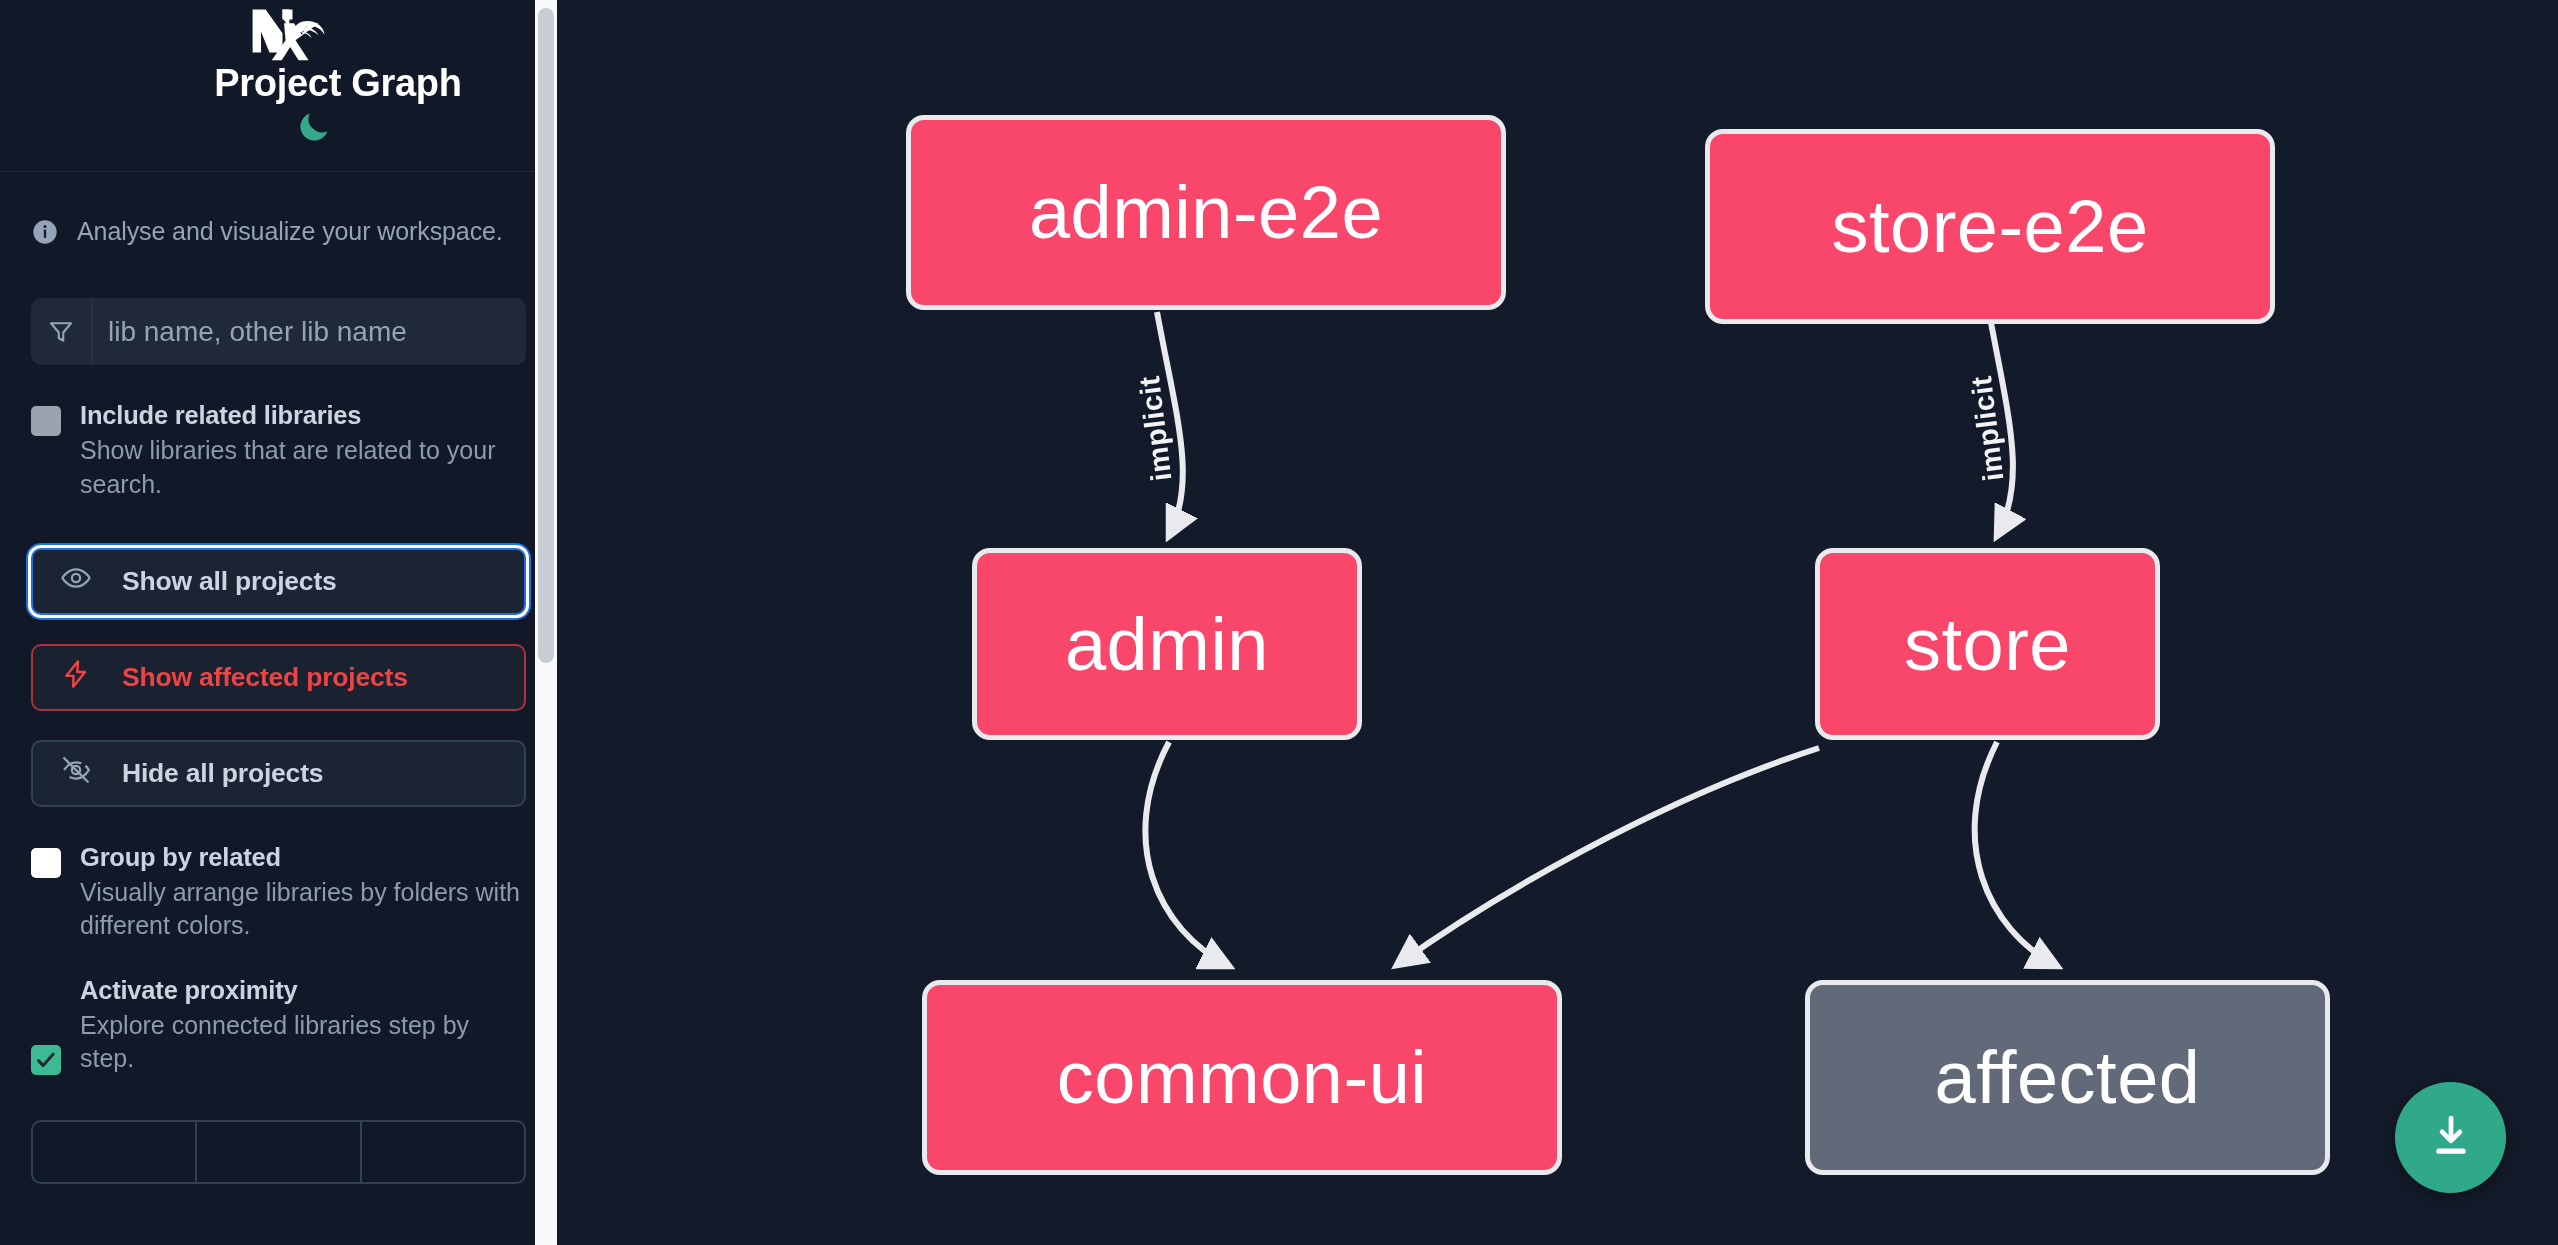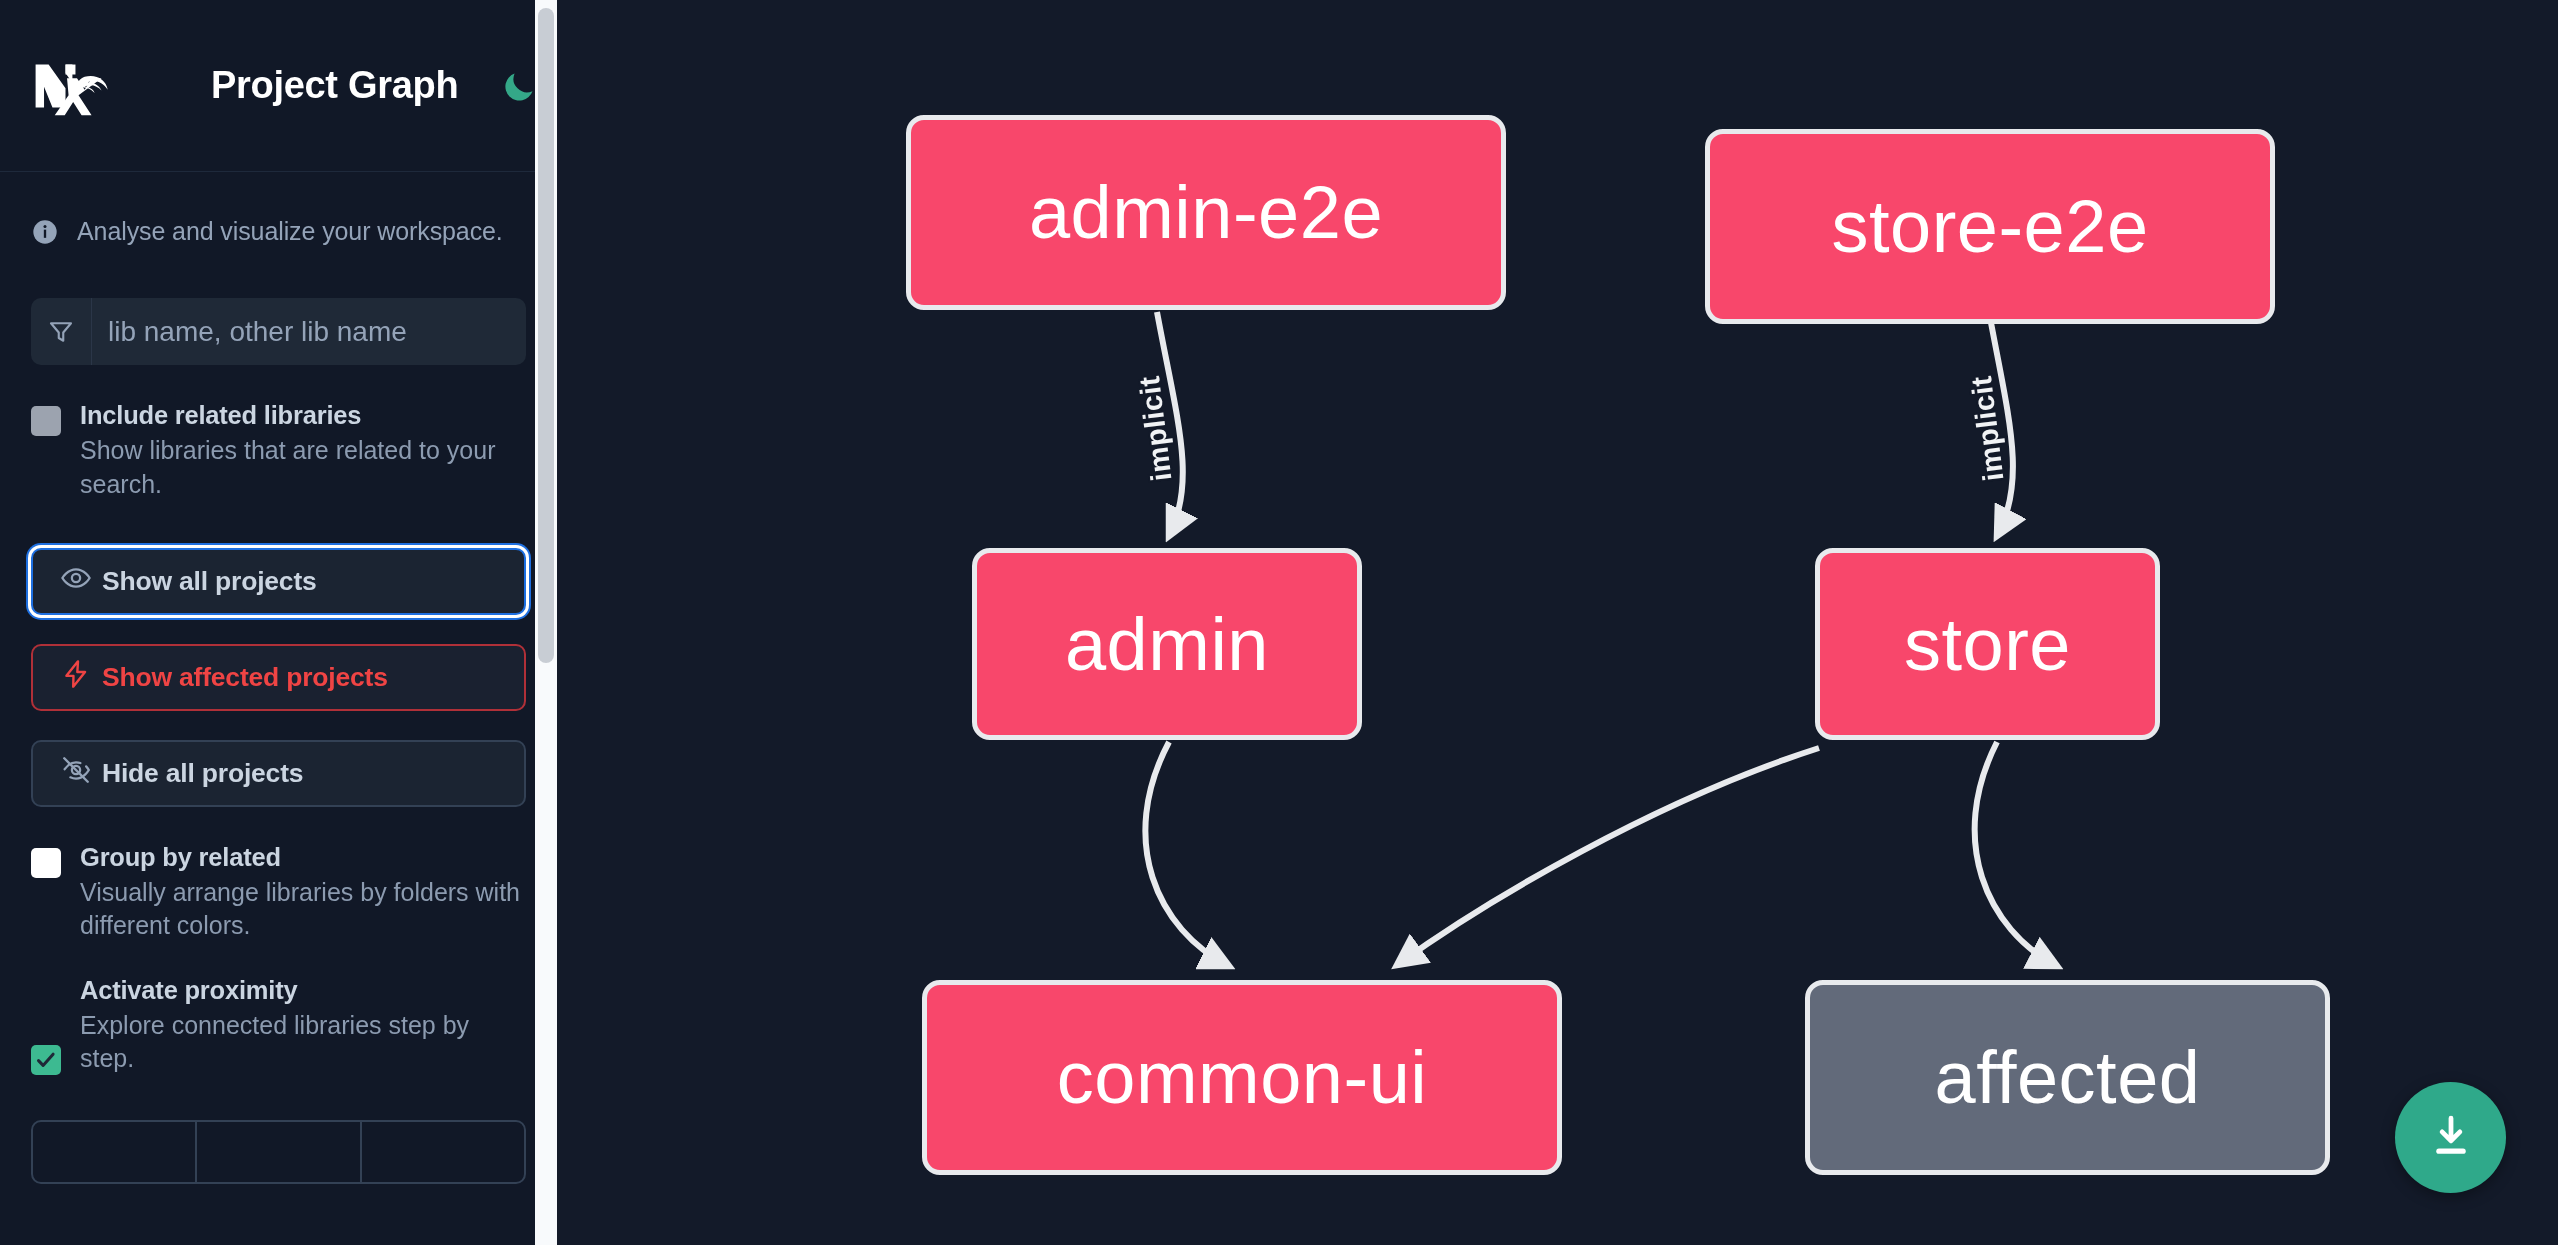--- a/index.html
+++ b/index.html
@@ -17,20 +17,21 @@
     background: #111827;
     position: relative;
     flex: 0 0 557px;
     overflow: hidden;
   }
   .sb-header {
     height: 172px;
     display: flex; align-items: center;
     padding: 0 0 0 31px;
     border-bottom: 1px solid #1e293b;
+    flex-direction: column;
   }
   .nx-logo { width: 92px; height: 62px; flex: 0 0 auto; }
   .app-title {
     font-size: 38px; font-weight: 700; color: #ffffff;
     margin-left: 88px; letter-spacing: -0.3px; white-space: nowrap;
   }
   .theme-toggle {
     margin-left: 40px; width: 42px; height: 42px;
     display: flex; align-items: center; justify-content: center;
     cursor: pointer;
@@ -86,21 +87,21 @@
   }
   .chk-desc {
     font-size: 25px; color: #8c9bb0; line-height: 1.33;
     margin-top: 4px; max-width: 452px;
   }
 
   
   .btns { margin-top: 47px; display: flex; flex-direction: column; gap: 29px; }
   .btn {
     height: 67px; border-radius: 10px;
-    display: flex; align-items: center; gap: 10px;
+    display: flex; align-items: center; gap: 30px;
     padding-left: 27px;
     background: #1b2432;
     font-size: 26.5px; font-weight: 700; letter-spacing: -0.2px;
     cursor: pointer; user-select: none;
   }
   .btn-show-all {
     color: #cbd5e1;
     border: 2px solid #1e6fe0;
     box-shadow: 0 0 0 3px #ffffff, 0 0 0 5px #1e6fe0;
   }

